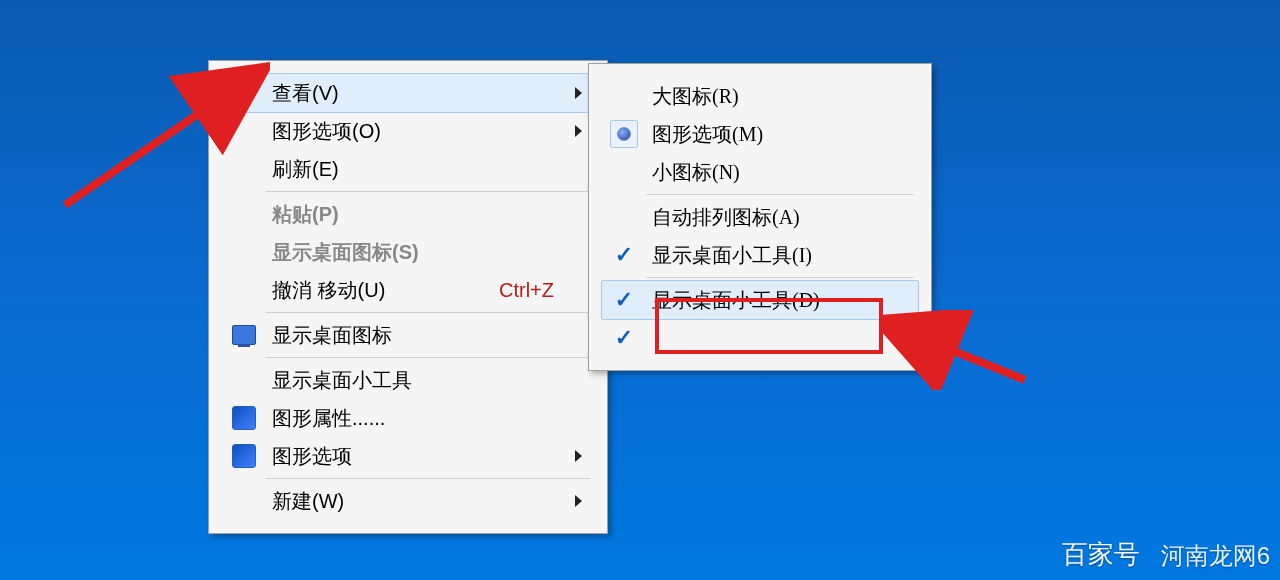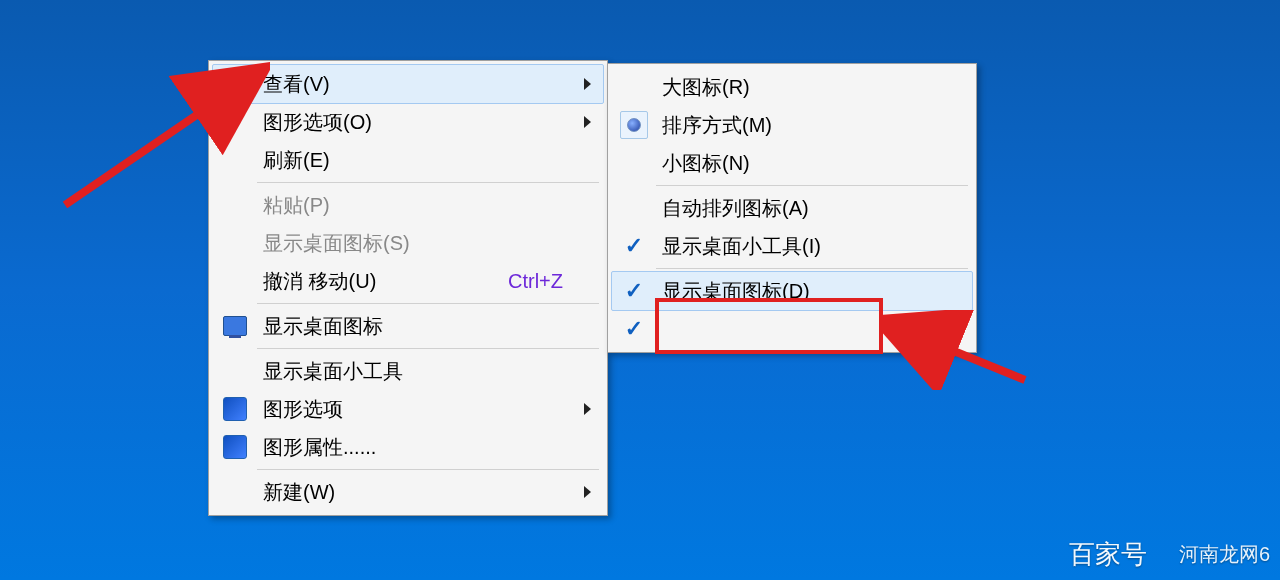--- a/index.html
+++ b/index.html
@@ -10,65 +10,67 @@
     overflow: hidden;
     font-family: "Microsoft YaHei", "Segoe UI", Tahoma, sans-serif;
     background: linear-gradient(180deg, #0a5ab0 0%, #0a6ad0 50%, #0078e0 100%);
     position: relative;
   }
   .context-menu {
     position: absolute;
     background: #f5f5f5;
     border: 1px solid #a0a0a0;
     box-shadow: 3px 3px 6px rgba(0,0,0,0.3);
-    padding: 4px;
+    padding: 13px;
     box-sizing: border-box;
   }
   .main-menu {
     left: 208px;
     top: 60px;
     width: 400px;
   }
   .sub-menu {
-    left: 607px;
+    left: 588px;
     top: 63px;
-    width: 370px;
+    width: 344px;
+    font-family: Liberation Serif, serif;
   }
   .menu-row {
     display: flex;
     align-items: center;
     height: 38px;
     font-size: 20px;
     color: #000;
     position: relative;
   }
   .menu-row.highlight {
     background: #e0eefb;
     border: 1px solid #a4c9f1;
     border-radius: 2px;
     margin: -1px;
   }
   .menu-row.disabled {
     color: #888;
+    font-weight: bold;
   }
   .icon-gutter {
     width: 44px;
     flex: 0 0 44px;
     display: flex;
     align-items: center;
     justify-content: center;
   }
   .label {
     flex: 1;
     padding-left: 6px;
     white-space: nowrap;
   }
   .shortcut {
     padding-right: 40px;
-    color: #6d28d9;
+    color: #b91c1c;
   }
   .arrow {
     position: absolute;
     right: 12px;
     width: 0; height: 0;
     border-top: 6px solid transparent;
     border-bottom: 6px solid transparent;
     border-left: 7px solid #222;
   }
   .sep {
@@ -121,24 +123,24 @@
   .arrow-annot {
     position:absolute;
     pointer-events:none;
   }
   .watermark {
     position:absolute;
     right: 10px; bottom: 8px;
     color:#fff; font-size: 26px;
     font-family: "SimHei","Microsoft YaHei",sans-serif;
     text-shadow: 0 1px 2px rgba(0,0,0,.4);
-    display:flex; gap:32px; align-items:center;
+    display:flex; gap:21px; align-items:flex-end;
   }
   .watermark .left { opacity:.95; }
-  .watermark .right { opacity:.9; font-size:20px; }
+  .watermark .right { opacity:.9; font-size:24px; }
 </style>
 </head>
 <body>
 
 <div class="context-menu main-menu">
   <div class="menu-row highlight">
     <span class="icon-gutter"></span>
     <span class="label">查看(V)</span>
     <span class="arrow"></span>
   </div>
@@ -174,49 +176,49 @@
   </div>
   <div class="sep"></div>
   <div class="menu-row">
     <span class="icon-gutter"></span>
     <span class="label">显示桌面小工具</span>
   </div>
   <div class="menu-row">
     <span class="icon-gutter">
         <span class="icon-intel"></span>
       </span>
+    <span class="label">图形属性......</span>
+  </div>
+  <div class="menu-row">
+    <span class="icon-gutter">
+        <span class="icon-intel"></span>
+      </span>
     <span class="label">图形选项</span>
     <span class="arrow"></span>
-  </div>
-  <div class="menu-row">
-    <span class="icon-gutter">
-        <span class="icon-intel"></span>
-      </span>
-    <span class="label">图形属性......</span>
   </div>
   <div class="sep"></div>
   <div class="menu-row">
     <span class="icon-gutter"></span>
     <span class="label">新建(W)</span>
     <span class="arrow"></span>
   </div>
 </div>
 
 <div class="context-menu sub-menu">
   <div class="menu-row">
     <span class="icon-gutter"></span>
     <span class="label">大图标(R)</span>
   </div>
   <div class="menu-row">
     <span class="icon-gutter">
         <span class="bullet-box">
           <span class="bullet"></span>
         </span>
       </span>
-    <span class="label">排序方式(M)</span>
+    <span class="label">图形选项(M)</span>
   </div>
   <div class="menu-row">
     <span class="icon-gutter"></span>
     <span class="label">小图标(N)</span>
   </div>
   <div class="sep"></div>
   <div class="menu-row">
     <span class="icon-gutter"></span>
     <span class="label">自动排列图标(A)</span>
   </div>
@@ -228,21 +230,21 @@
       </span>
     <span class="label">显示桌面小工具(I)</span>
   </div>
   <div class="sep"></div>
   <div class="menu-row highlight">
     <span class="icon-gutter">
         <span class="check-box">
           <span class="checkmark">✓</span>
         </span>
       </span>
-    <span class="label">显示桌面图标(D)</span>
+    <span class="label">显示桌面小工具(D)</span>
   </div>
   <div class="menu-row">
     <span class="icon-gutter">
         <span class="check-box">
           <span class="checkmark">✓</span>
         </span>
       </span>
   </div>
 </div>
 

